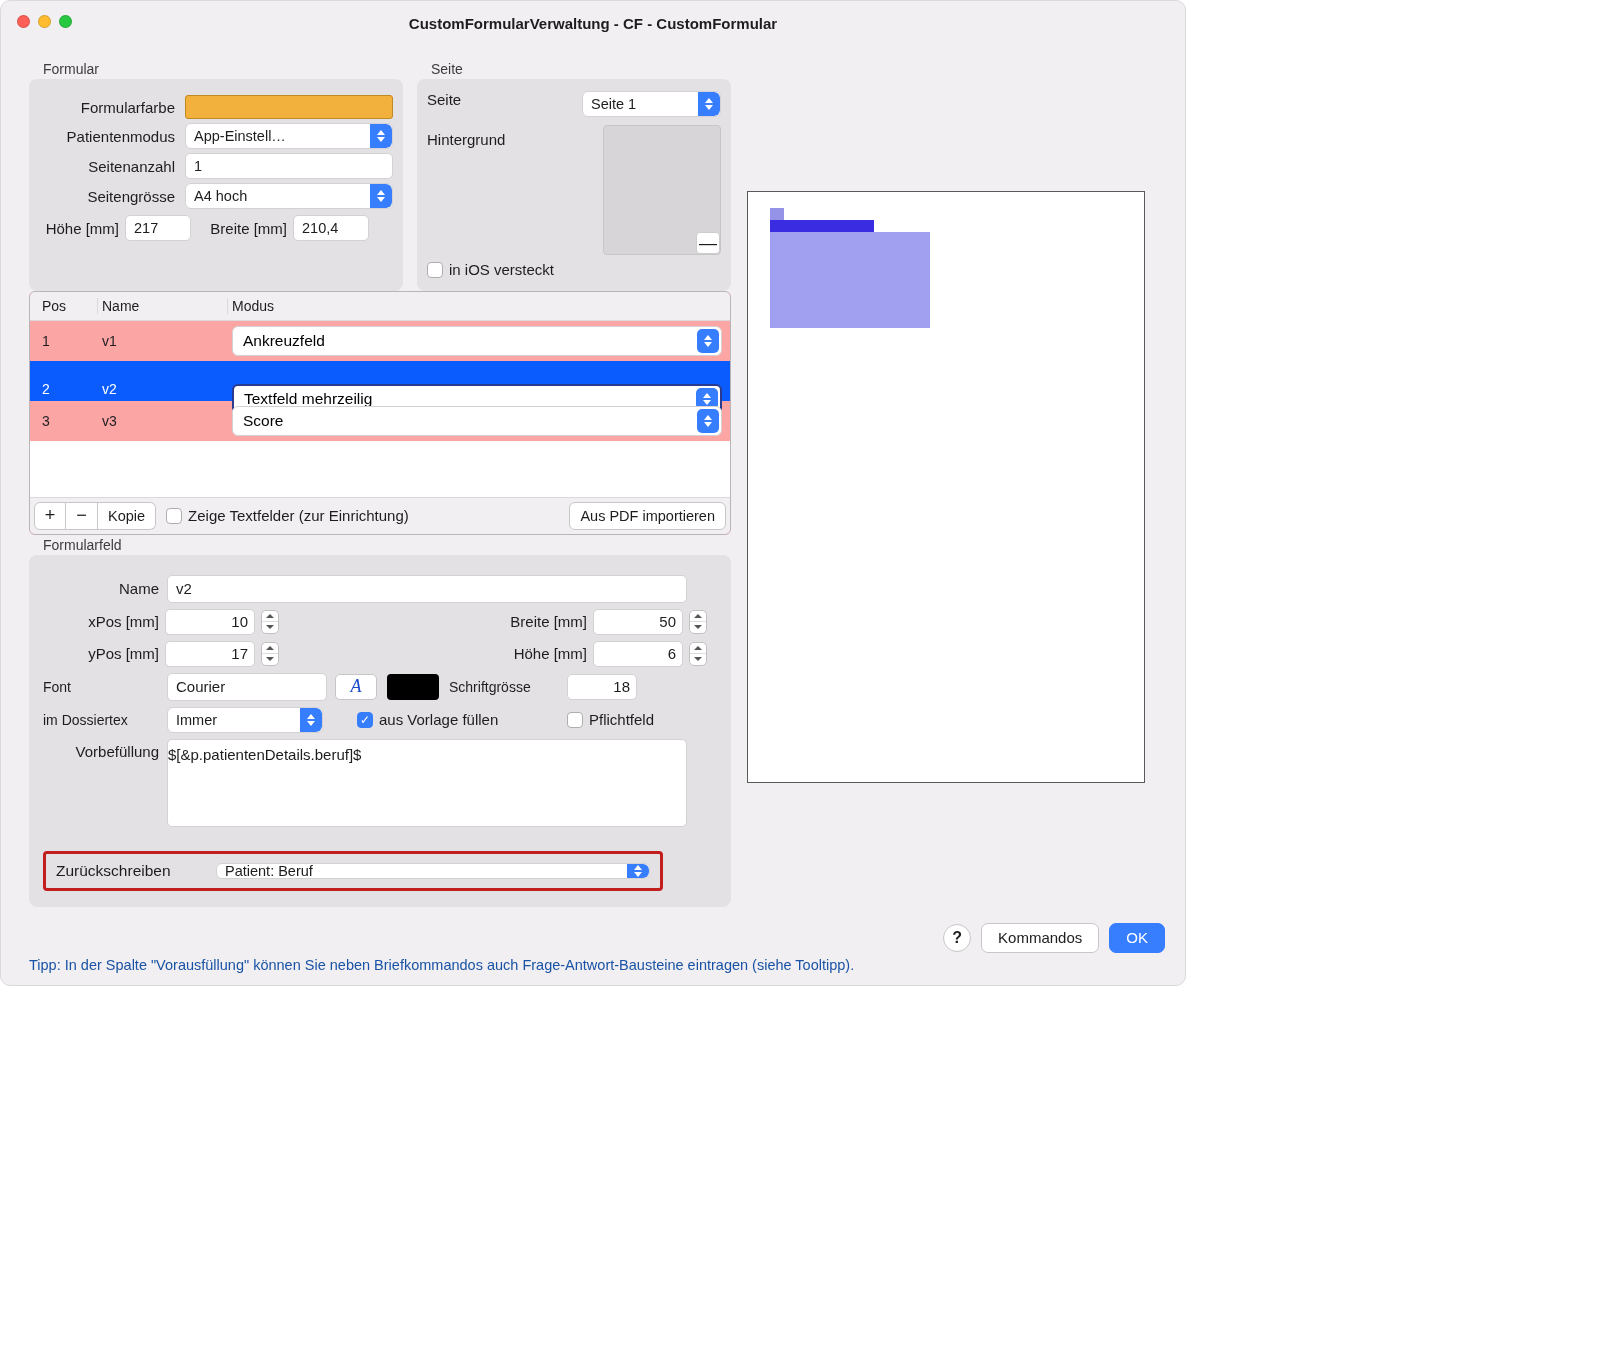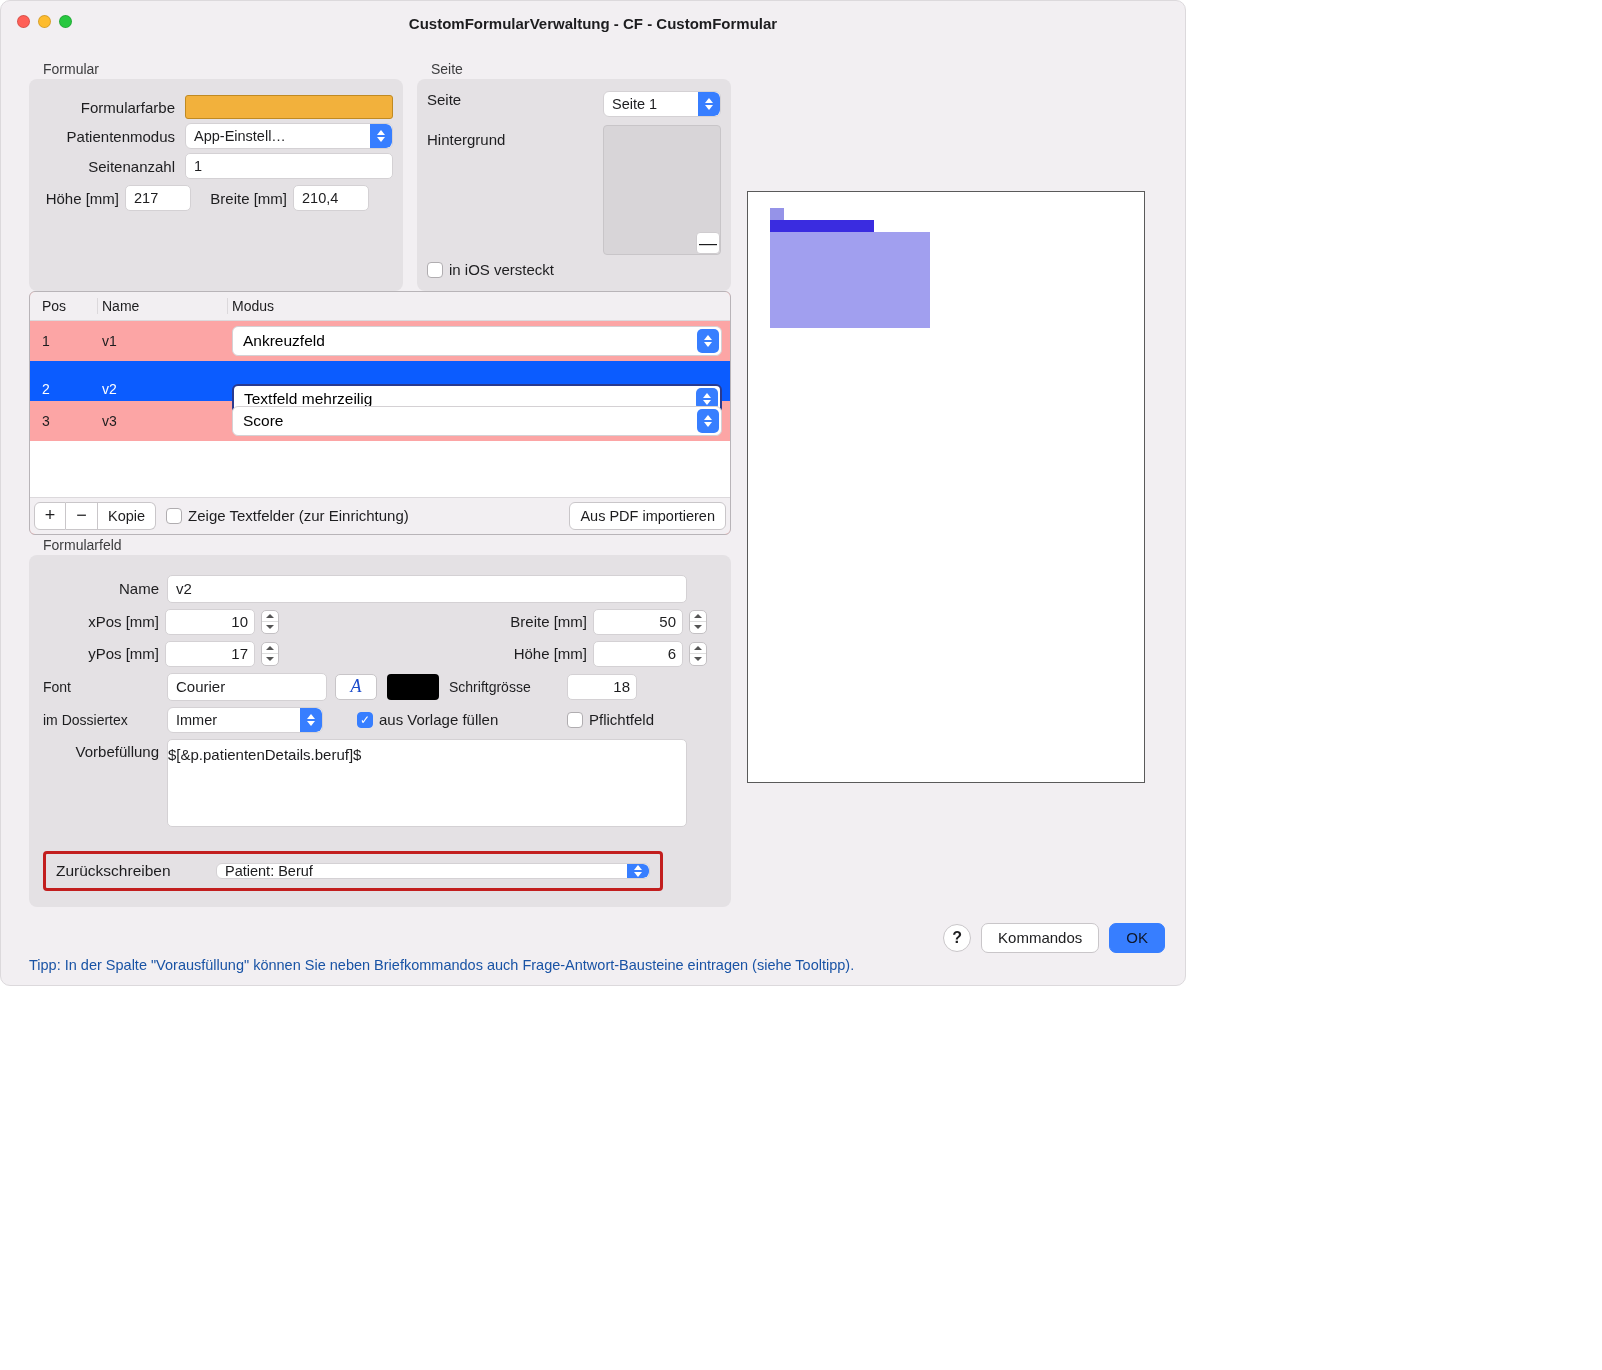--- a/index.html
+++ b/index.html
@@ -386,21 +386,21 @@
     border: 1px solid #c9c6c9; background: #fff;
     display: flex; align-items: center; justify-content: center;
     font-size: 16px; font-weight: 600;
   }
   .foot-btn {
     height: 30px; padding: 0 16px; border-radius: 7px;
     border: 1px solid #c9c6c9; background: #fff;
     display: flex; align-items: center; font-size: 15px;
   }
   .foot-btn.primary {
-    background: var(--pill-blue); border-color: var(--pill-blue); color: #0f172a;
+    background: var(--pill-blue); border-color: var(--pill-blue); color: #ffffff;
   }
   .tipp {
     color: var(--tip-blue);
     font-size: 14.5px;
     padding: 0 20px 12px 28px;
   }
 </style>
 </head>
 <body>
 
@@ -431,39 +431,46 @@
             <div class="lbl">Patientenmodus</div>
             <div class="mac-select">
               <span>App-Einstell…</span>
               <span class="arrows"></span>
             </div>
           </div>
           <div class="row">
             <div class="lbl">Seitenanzahl</div>
             <div class="mac-input">
               <span>1</span>
+            </div>
+          </div>
+          <div class="row">
+            <div class="lbl">Seitengrösse</div>
+            <div class="mac-select">
+              <span>A4 hoch</span>
+              <span class="arrows"></span>
             </div>
           </div>
           <div class="two-col" style="margin-top:6px">
             <div class="lbl2">Höhe [mm]</div>
             <div class="mac-input">
                 <span>217</span>
               </div>
             <div class="lbl2">Breite [mm]</div>
             <div class="mac-input">
                 <span>210,4</span>
               </div>
           </div>
         </div>
 
         <div class="fieldset seite-box">
           <div class="legend">Seite</div>
           <div class="seite-grid">
             <div class="sellbl">Seite</div>
-            <div class="mac-select" style="width:118px; justify-self:end">
+            <div class="mac-select" style="width:139px; justify-self:end">
               <span>Seite 1</span>
               <span class="arrows"></span>
             </div>
             <div class="sellbl" style="align-self:start; margin-top:6px">Hintergrund</div>
             <div class="hint-box">
               <div class="minus-btn">
                 <span>—</span>
               </div>
             </div>
           </div>

